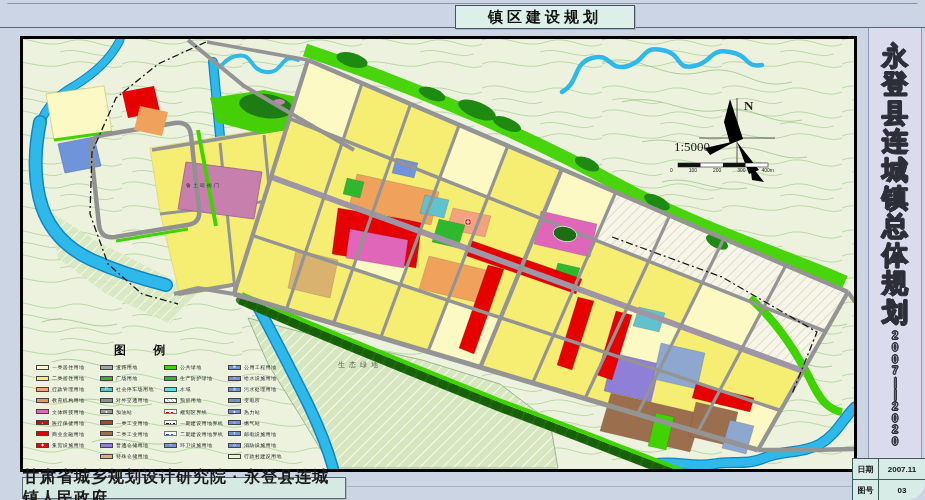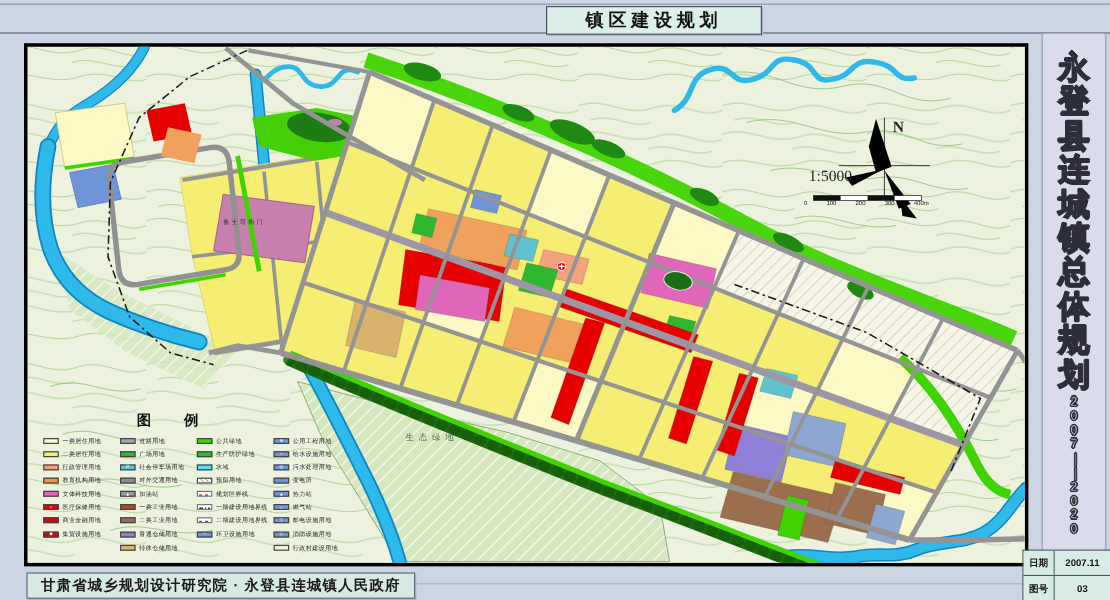--- a/index.html
+++ b/index.html
@@ -1,17 +1,17 @@
 <!DOCTYPE html>
 <html><head>
 <meta charset="utf-8">
 <style>
   html,body{margin:0;padding:0;background:#ccd5e4;}
   .page{position:relative;width:925px;height:500px;background:#ccd5e4;overflow:hidden;
-        font-family:"Liberation Sans","DejaVu Sans",sans-serif;}
+        font-family:"Liberation Sans","DejaVu Sans",sans-serif;border-radius:18px;}
   .top-rule{position:absolute;left:0;top:3px;width:925px;height:1px;background:#8a94a8;}
   .header-rule{position:absolute;left:0;top:27px;width:925px;height:1px;background:#5a6578;}
   .title-box{position:absolute;top:5px;height:22px;background:#dcefe9;border:1px solid #45525f;
              box-shadow:1px 1px 0 #aab6c6;display:flex;align-items:center;justify-content:center;
              font-weight:bold;font-size:15px;letter-spacing:4px;color:#121212;z-index:8;}
   #title-left{left:455px;width:178px;}
   #title-right{left:656px;width:190px;}
 
   .map-frame{position:absolute;left:20px;top:36px;width:831px;height:430px;border:3px solid #000;
              background:#edf2df;z-index:1;}
@@ -56,21 +56,21 @@
   #side-info{position:absolute;left:852px;top:458px;width:72px;z-index:9;border:1px solid #3e5b56;}
   .info-row{display:flex;height:20px;}
   .info-row + .info-row{border-top:1px solid #3e5b56;}
   .info-label{width:25px;background:#d7ece6;border-right:1px solid #3e5b56;display:flex;align-items:center;
               justify-content:center;font-size:8px;font-weight:bold;color:#111;}
   .info-value{flex:1;background:#d7ece6;display:flex;align-items:center;justify-content:center;
               font-size:8px;font-weight:bold;color:#111;}
 
   .footer-bar{position:absolute;left:22px;top:477px;width:322px;height:20px;background:#d7e9e3;
               border:1px solid #5a6a78;box-shadow:1px 1px 0 #aab6c6;display:flex;align-items:center;
-              justify-content:center;font-size:12px;font-weight:bold;letter-spacing:1px;color:#1a1a1a;z-index:8;}
+              justify-content:center;font-size:16px;font-weight:bold;letter-spacing:1px;color:#1a1a1a;z-index:8;}
   .footer-rule{position:absolute;left:346px;top:486px;width:506px;height:1px;background:#aab4c4;z-index:2;}
 </style>
 </head>
 <body>
 
 <div class="page">
   <div class="top-rule"></div>
   <div class="header-rule"></div>
 
   <div class="title-box" id="title-left">镇区建设规划</div>

